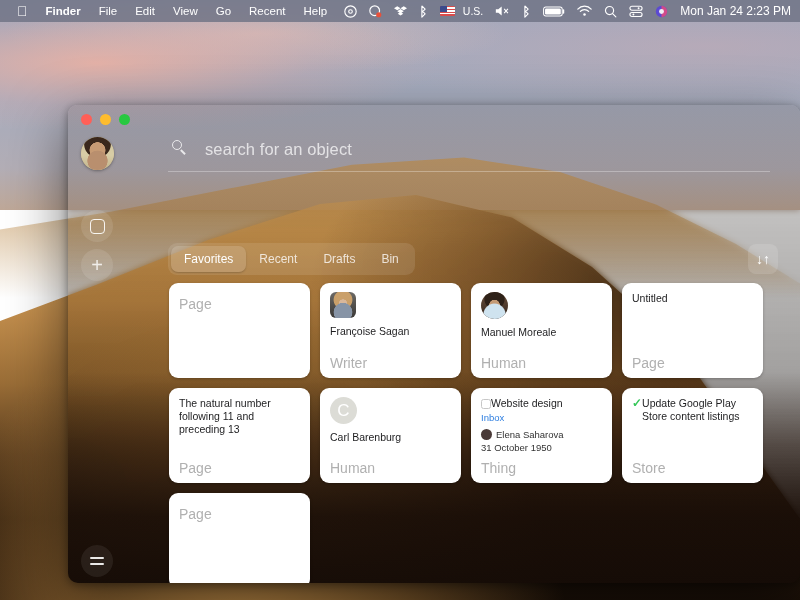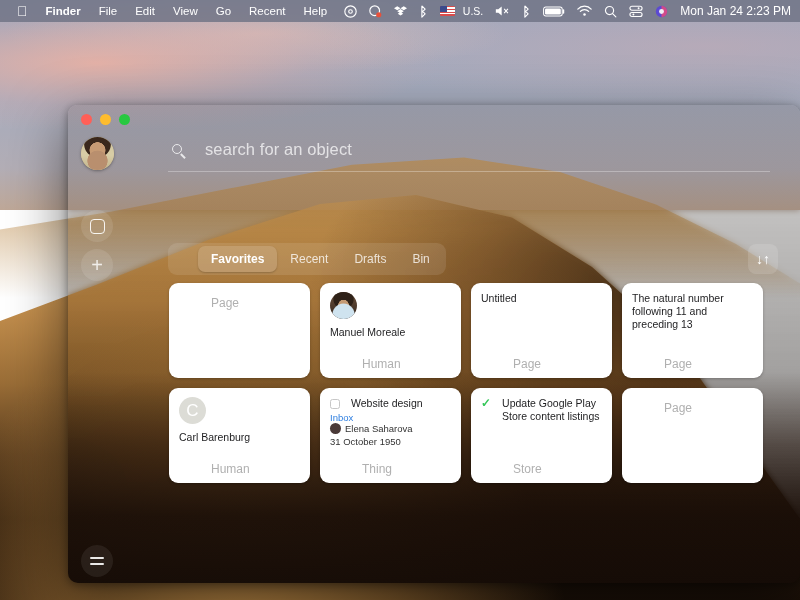--- a/index.html
+++ b/index.html
@@ -136,39 +136,39 @@
   }
   .rail-btn.obj { top: 105px; }
   .rail-btn.plus { top: 144px; font-size: 20px; font-weight: 300; line-height: 1; color: rgba(255,255,255,0.8); }
   .rail-btn.menu { top: 440px; background: rgba(255,255,255,0.07); }
   .sq-outline { width: 15px; height: 15px; border: 1.6px solid rgba(255,255,255,0.9); border-radius: 4px; }
   .burger { width: 14px; display: flex; flex-direction: column; gap: 4px; }
   .burger i { display: block; height: 1.8px; background: rgba(255,255,255,0.9); border-radius: 1px; }
 
   
   #search { position: absolute; left: 100px; top: 35px; right: 30px; }
-  #search .row { display: flex; align-items: flex-end; gap: 18px; padding-bottom: 12px; }
+  #search .row { display: flex; align-items: flex-start; gap: 18px; padding-bottom: 12px; }
   .search-icon { width: 15px; height: 15px; position: relative; flex: 0 0 auto; margin-left: 4px; }
   .search-icon .c { position: absolute; left: 0; top: 0; width: 10px; height: 10px; border: 1.5px solid rgba(255,255,255,0.78); border-radius: 50%; }
   .search-icon .h { position: absolute; left: 8.5px; top: 9px; width: 6px; height: 1.5px; background: rgba(255,255,255,0.78); transform: rotate(45deg); transform-origin: left center; }
   .search-ph { font-size: 16.5px; color: rgba(255,255,255,0.72); letter-spacing: 0.1px; }
   #search .line { height: 1px; background: rgba(255,255,255,0.3); }
 
   
   #tabs-row { position: absolute; left: 100px; top: 138px; right: 22px; display: flex; align-items: center; }
   #tabs {
     display: flex; align-items: center; gap: 0;
     background: rgba(255,255,255,0.10);
     border-radius: 9px; padding: 3px;
   }
   .tab {
     font-size: 12px; color: rgba(255,255,255,0.78);
     padding: 6px 13px; border-radius: 7px; white-space: nowrap;
   }
-  .tab.active { background: rgba(255,255,255,0.14); color: #fff; font-weight: bold; box-shadow: 0 1px 2px rgba(0,0,0,0.2); margin-left: 27px; }
+  .tab.active { background: rgba(255,255,255,0.14); color: #fff; font-weight: normal; box-shadow: 0 1px 2px rgba(0,0,0,0.2); }
   #sort-btn {
     margin-left: auto; width: 30px; height: 30px; border-radius: 8px;
     background: rgba(255,255,255,0.13);
     display: flex; align-items: center; justify-content: center;
     color: #fff; font-size: 14px; line-height: 1;
   }
 
   
   #grid {
     position: absolute; left: 101px; top: 178px; right: 26px;
@@ -180,21 +180,21 @@
     height: 95px; padding: 9px 10px 7px 10px;
     display: flex; flex-direction: column;
     box-shadow: 0 1px 3px rgba(0,0,0,0.25);
     overflow: hidden; position: relative;
   }
   .card-top { flex: 1 1 auto; min-height: 0; }
   .card-title {
     font-size: 10.5px; color: #1d1d1f; line-height: 13px;
     overflow: hidden;
   }
-  .card-sub { font-size: 12px; color: #b0b0b0; margin-top: auto; padding-top: 3px; margin-left: 32px; }
+  .card-sub { font-size: 14px; color: #b0b0b0; margin-top: auto; padding-top: 3px; }
   .card-sub.near { margin-top: 1px; }
 
   .thumb-sq { width: 26px; height: 26px; border-radius: 6px; overflow: hidden; margin-bottom: 7px; }
   .thumb-circle { width: 27px; height: 27px; border-radius: 50%; overflow: hidden; margin-bottom: 7px; }
   .letter-circle {
     width: 27px; height: 27px; border-radius: 50%; background: #dcdcd6; color: #fff;
     font-size: 17px; display: flex; align-items: center; justify-content: center;
     margin-bottom: 7px; font-weight: 400;
   }
   .floppy {
@@ -202,25 +202,25 @@
     background: linear-gradient(to bottom, #6f7175 0 52%, #eceef0 52% 100%);
     border-radius: 2px; position: relative;
   }
   .floppy::before { content:""; position:absolute; left:6px; top:1.5px; width:9px; height:10px; background:#c9ccd0; border-radius:1px; }
   .floppy::after { content:""; position:absolute; left:3.5px; top:13.5px; width:19px; height:3px; background:#5b9bd5; }
   .bubble { width: 28px; height: 24px; margin-bottom: 7px; position: relative; }
   .bubble .b1 { position:absolute; left:2px; top:1px; width:24px; height:16px; background:#fdfdfd; border:1px solid #e6e6e6; border-radius:50%; }
   .bubble .b2 { position:absolute; left:7px; top:-1px; width:13px; height:10px; background:#fdfdfd; border:1px solid #e9e9e9; border-radius:50%; }
   .bubble .b3 { position:absolute; left:3px; top:17px; width:5px; height:5px; background:#fdfdfd; border:1px solid #e9e9e9; border-radius:50%; }
 
-  .chk-row { display: flex; align-items: flex-start; gap: 11px; }
+  .chk-row { display: flex; align-items: flex-start; gap: 0; }
   .checkbox { width: 10px; height: 10px; border: 1px solid #c7c7c7; border-radius: 2.5px; flex: 0 0 auto; margin-top: 1.5px; }
   .check-glyph { color: #35c759; font-size: 12px; line-height: 12px; flex: 0 0 auto; margin-top: 0px; font-weight: bold; }
   .link { font-size: 9.5px; color: #2f7fe0; margin-top: 2px; }
-  .person-row { display: flex; align-items: center; gap: 4px; margin-top: 0; }
+  .person-row { display: flex; align-items: center; gap: 4px; margin-top: 6px; }
   .person-av { width: 11px; height: 11px; border-radius: 50%; overflow: hidden; background: #4a3a38; flex: 0 0 auto; }
   .person-name { font-size: 9.5px; color: #333; }
   .date-line { font-size: 9.5px; color: #333; margin-top: 2px; }
 
   
   .ph-man1 { width: 100%; height: 100%;
     background:
       radial-gradient(circle at 50% 72%, #b98f6e 0 34%, rgba(0,0,0,0) 36%),
       radial-gradient(circle at 50% 40%, #c79b74 0 30%, rgba(0,0,0,0) 32%),
       radial-gradient(circle at 50% 22%, #3a281c 0 42%, rgba(0,0,0,0) 45%),
@@ -409,20 +409,29 @@
           <span>↓↑</span>
         </div>
       </div>
 
       <div id="grid">
 
         <div class="card">
           <div class="card-sub near">Page</div>
         </div>
 
+        <div class="card">
+          <div class="card-top">
+            <div class="thumb-sq">
+                <div class="ph-woman"></div>
+              </div>
+            <div class="card-title">Françoise Sagan</div>
+          </div>
+          <div class="card-sub near">Writer</div>
+        </div>
 
         <div class="card">
           <div class="card-top">
             <div class="thumb-circle">
                 <div class="ph-man2"></div>
               </div>
             <div class="card-title">Manuel Moreale</div>
           </div>
           <div class="card-sub near">Human</div>
         </div>

